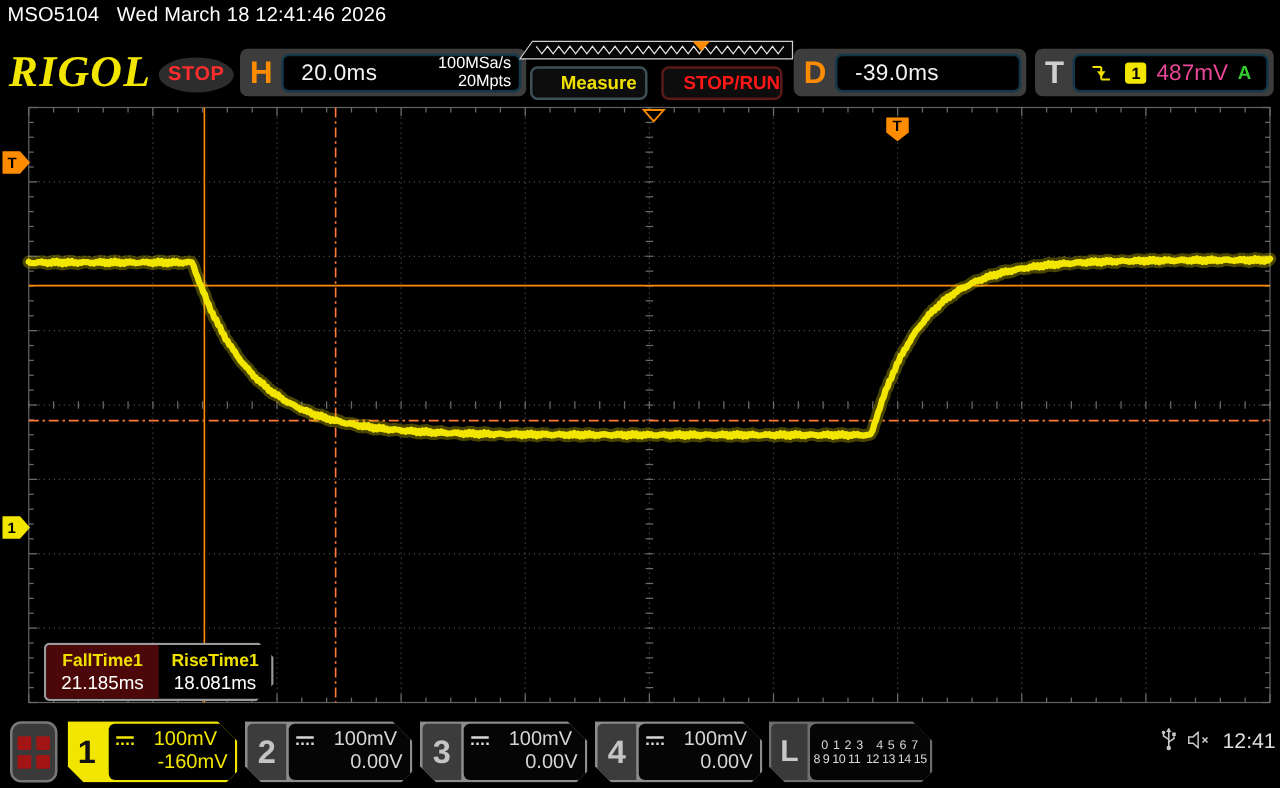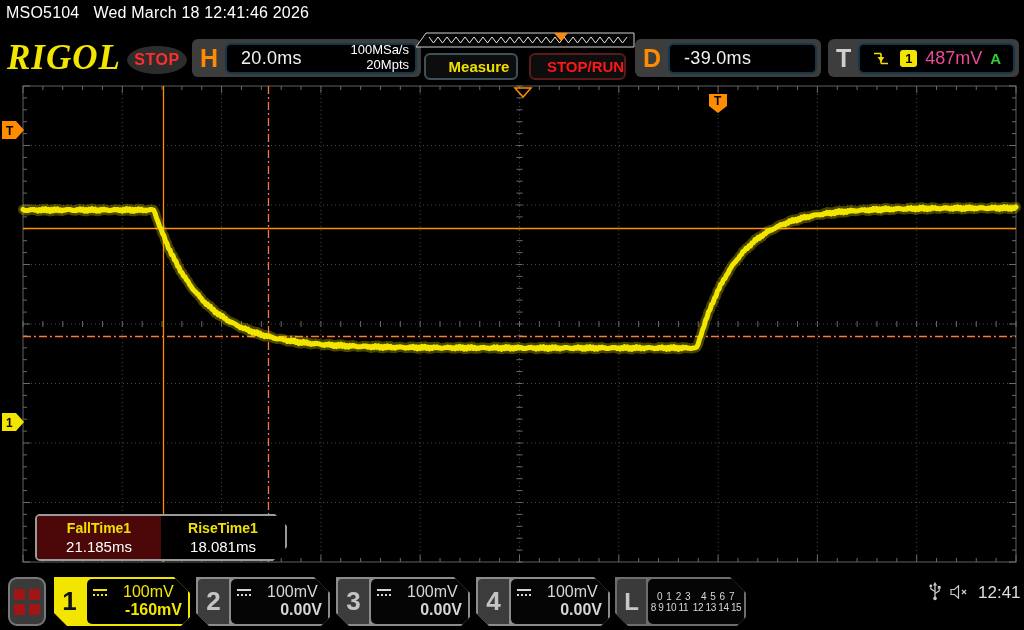--- a/index.html
+++ b/index.html
@@ -31,42 +31,42 @@
   #trig-badge{width:17px;height:17px;background:#f2e600;border-radius:3px;color:#000;
               font-size:13px;font-weight:bold;display:flex;align-items:center;justify-content:center;
               margin-left:10px;}
   #trig-level{margin-left:8px;color:#ec4899;font-size:18px;}
   #trig-mode{margin-left:auto;margin-right:6px;color:#33cc33;font-size:15px;font-weight:bold;}
 
   
   #scope-svg{left:0;top:0;}
 
   
-  #meas-panel{left:35px;top:514px;width:252px;height:47px;background:#000;
+  #meas-panel{left:35px;top:514px;width:184px;height:47px;background:#000;
               border:2px solid #9a9a9a;border-radius:5px;display:flex;overflow:hidden;
               clip-path:polygon(0 0,calc(100% - 12px) 0,100% 12px,100% calc(100% - 14px),calc(100% - 14px) 100%,0 100%);}
   .meas-cell{width:50%;display:flex;flex-direction:column;align-items:center;justify-content:center;gap:2px;}
   .meas-cell.selected{background:#4c0808;}
   .meas-name{color:#f0e000;font-size:14px;font-weight:bold;}
   .meas-value{color:#fff;font-size:15px;}
 
   
   #bottombar{left:0;top:570px;width:1024px;height:60px;background:#000;}
   #menu-btn{left:8px;top:7px;width:38px;height:49px;background:#3a3a3a;border:2px solid #787878;
             border-radius:9px;display:flex;align-items:center;justify-content:center;}
   #menu-btn .sq{display:grid;grid-template-columns:11px 11px;grid-template-rows:11px 11px;gap:4px;}
   #menu-btn .sq i{background:#a31515;border-radius:1px;}
   .chbtn{top:7px;height:49px;display:flex;
          clip-path:polygon(0 0,calc(100% - 16px) 0,100% 16px,100% calc(100% - 9px),calc(100% - 9px) 100%,13px 100%,0 calc(100% - 13px));}
   .chbtn .tab{width:31px;display:flex;align-items:center;justify-content:center;
               font-size:26px;font-weight:bold;}
   .chbtn .body{flex:1;margin:2px;border-radius:5px;padding:3px 6px 3px 5px;display:flex;
                flex-direction:column;justify-content:center;gap:1px;}
   .chbtn .row1{display:flex;align-items:center;gap:15px;font-size:16px;line-height:1.05;}
-  .chbtn .row2{text-align:right;font-size:16px;line-height:1.05;font-weight:bold;}
+  .chbtn .row2{text-align:right;font-size:16px;line-height:1.05;}
   .chbtn.active{background:#f2e600;}
   .chbtn.active .tab{color:#111;}
   .chbtn.active .body{background:#000;color:#f2e600;}
   .chbtn.inactive{background:#8c8c8c;}
   .chbtn.inactive .tab{background:#3c3c3c;margin:2px 0 2px 2px;border-radius:4px 0 0 4px;color:#c4c4c4;}
   .chbtn.inactive .body{background:#050505;color:#d6d6d6;}
   #logic-btn{left:615px;top:7px;width:131px;height:49px;background:#6e6e6e;display:flex;
              clip-path:polygon(0 0,calc(100% - 16px) 0,100% 16px,100% calc(100% - 9px),calc(100% - 9px) 100%,13px 100%,0 calc(100% - 13px));}
   #logic-btn .tab{width:29px;display:flex;align-items:center;justify-content:center;
                   background:#3a3a3a;margin:2px 0 2px 2px;border-radius:4px 0 0 4px;

